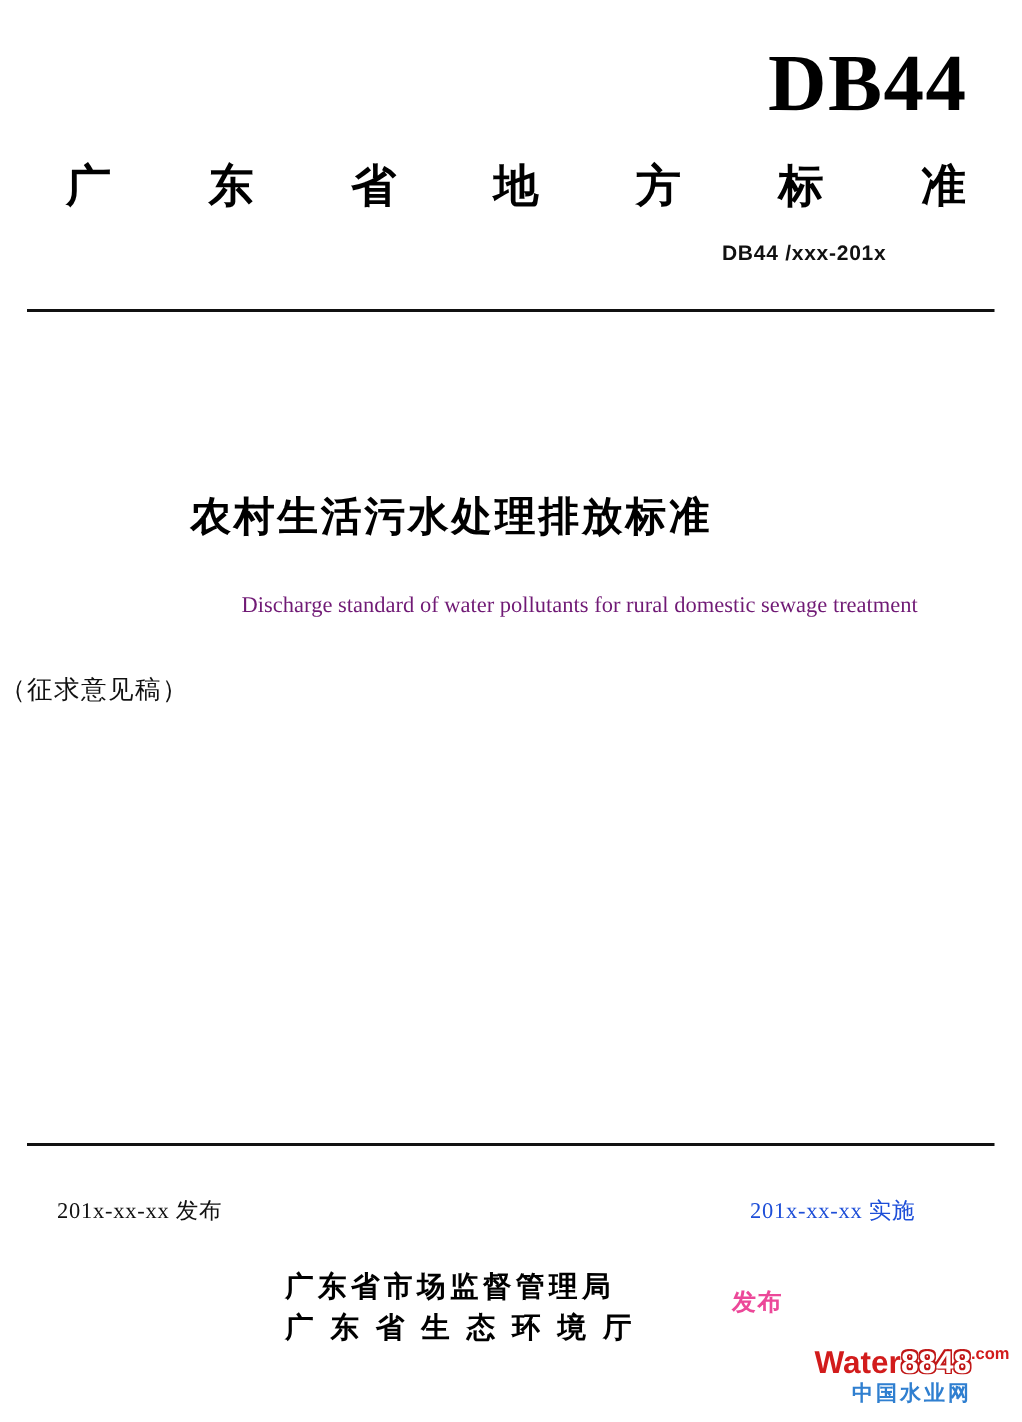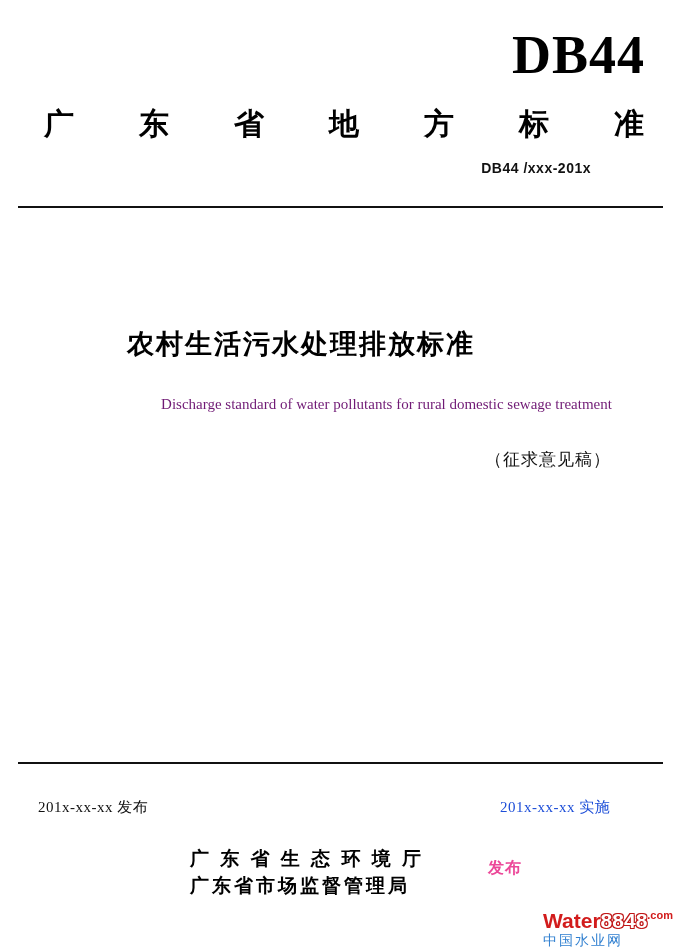--- a/index.html
+++ b/index.html
@@ -102,21 +102,21 @@
     font-family: "Liberation Serif", serif;
     font-size: 15px;
     color: #701a75;
     padding-left: 46px;
   }
   .doc-subtitle {
     position: absolute;
     left: 0;
     top: 448px;
     width: 611px;
-    text-align: right;
+    text-align: left;
     font-family: "Liberation Serif", serif;
     font-size: 17px;
     letter-spacing: 1px;
     color: #111;
   }
 
   
   .issue-date {
     position: absolute;
     left: 38px;
@@ -155,22 +155,22 @@
     font-size: 16px;
     letter-spacing: 1px;
     color: #ec4899;
     margin-left: 20px;
   }
 
   
   .watermark {
     position: absolute;
     right: 8px;
-    bottom: 0;
-    text-align: left;
+    bottom: 12px;
+    text-align: center;
     line-height: 1.05;
   }
   .watermark .wm-main {
     font-family: "Liberation Sans", sans-serif;
     font-weight: bold;
     font-size: 21px;
     color: #d21c1c;
     letter-spacing: 0px;
     text-shadow: 0 0 1px #fff;
   }
@@ -180,21 +180,21 @@
       -1px -1px 0 #c01717, 1px -1px 0 #c01717,
       -1px 1px 0 #c01717, 1px 1px 0 #c01717;
   }
   .watermark .wm-tld {
     font-size: 11px;
     color: #d21c1c;
     vertical-align: top;
   }
   .watermark .wm-sub {
     font-family: "Liberation Sans", sans-serif;
-    font-weight: normal;
+    font-weight: bold;
     font-size: 14px;
     letter-spacing: 2px;
     color: #2f7fd0;
     margin-top: 1px;
   }
 </style>
 </head>
 <body>
 
 <div class="page">
@@ -219,22 +219,22 @@
   <div class="doc-title">农村生活污水处理排放标准</div>
   <div class="doc-title-en">Discharge standard of water pollutants for rural domestic sewage treatment</div>
   <div class="doc-subtitle">（征求意见稿）</div>
 
   <div class="rule rule-bottom"></div>
 
   <div class="issue-date">201x-xx-xx 发布</div>
   <div class="effective-date">201x-xx-xx 实施</div>
 
   <div class="issuer">
+    <div>广东省市场监督管理局</div>
     <div>广 东 省 生 态 环 境 厅</div>
-    <div>广东省市场监督管理局</div>
   </div>
 
   <div class="publish-label">发布</div>
 
   <div class="watermark">
     <div class="wm-main"><span>Water</span><span class="wm-white">8848</span><span class="wm-tld">.com</span></div>
     <div class="wm-sub">中国水业网</div>
   </div>
 
 </div>

